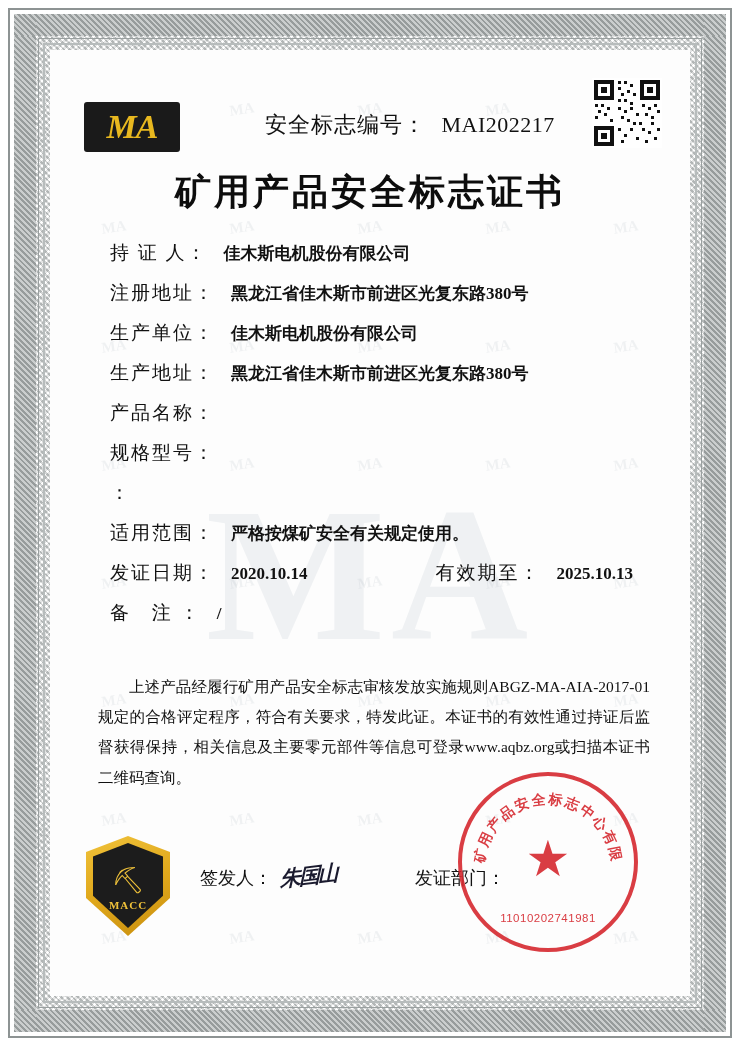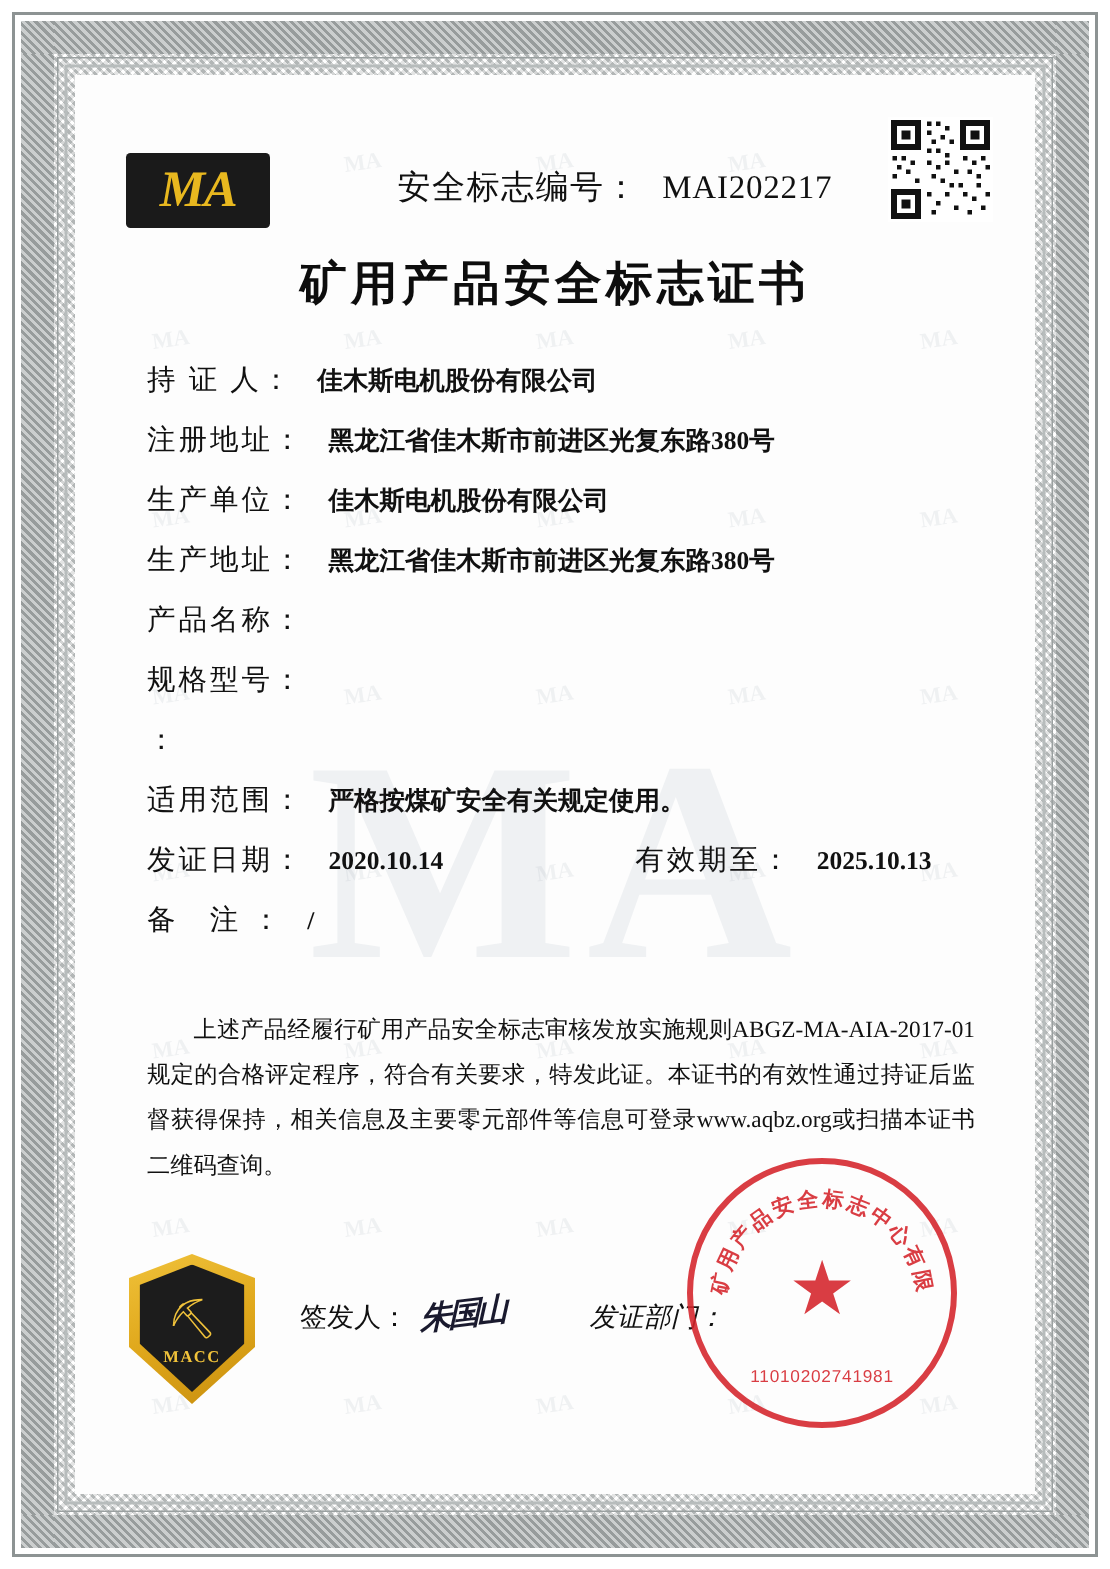--- a/index.html
+++ b/index.html
@@ -164,29 +164,29 @@
   }
   .qr-code svg { display: block; }
 
   .cert-title {
     position: absolute;
     left: 0; right: 0;
     top: 118px;
     text-align: center;
     font-family: "Liberation Serif", serif;
     font-weight: bold;
-    font-size: 31px;
+    font-size: 36px;
     letter-spacing: 3px;
     color: #0d0d0d;
   }
 
   
   .fields {
     position: absolute;
-    left: 48px;
+    left: 60px;
     right: 40px;
     top: 190px;
   }
   .field-row {
     display: flex;
     align-items: baseline;
     margin-bottom: 14px;
     font-family: "Liberation Serif", serif;
   }
   .field-label {
@@ -304,23 +304,22 @@
     font-family: "Liberation Serif", serif;
     font-style: italic;
     font-weight: bold;
     font-size: 21px;
     color: #1a1a2e;
     transform: rotate(-7deg) skewX(-6deg);
     letter-spacing: -2px;
     white-space: nowrap;
   }
   .issuer-label {
-    margin-left: 56px;
+    margin-left: 78px;
     white-space: nowrap;
-    font-style: italic;
   }
 
   
   .seal {
     position: absolute;
     right: 52px;
     bottom: 44px;
     width: 172px;
     height: 172px;
     border: 4px solid #d5232a;

